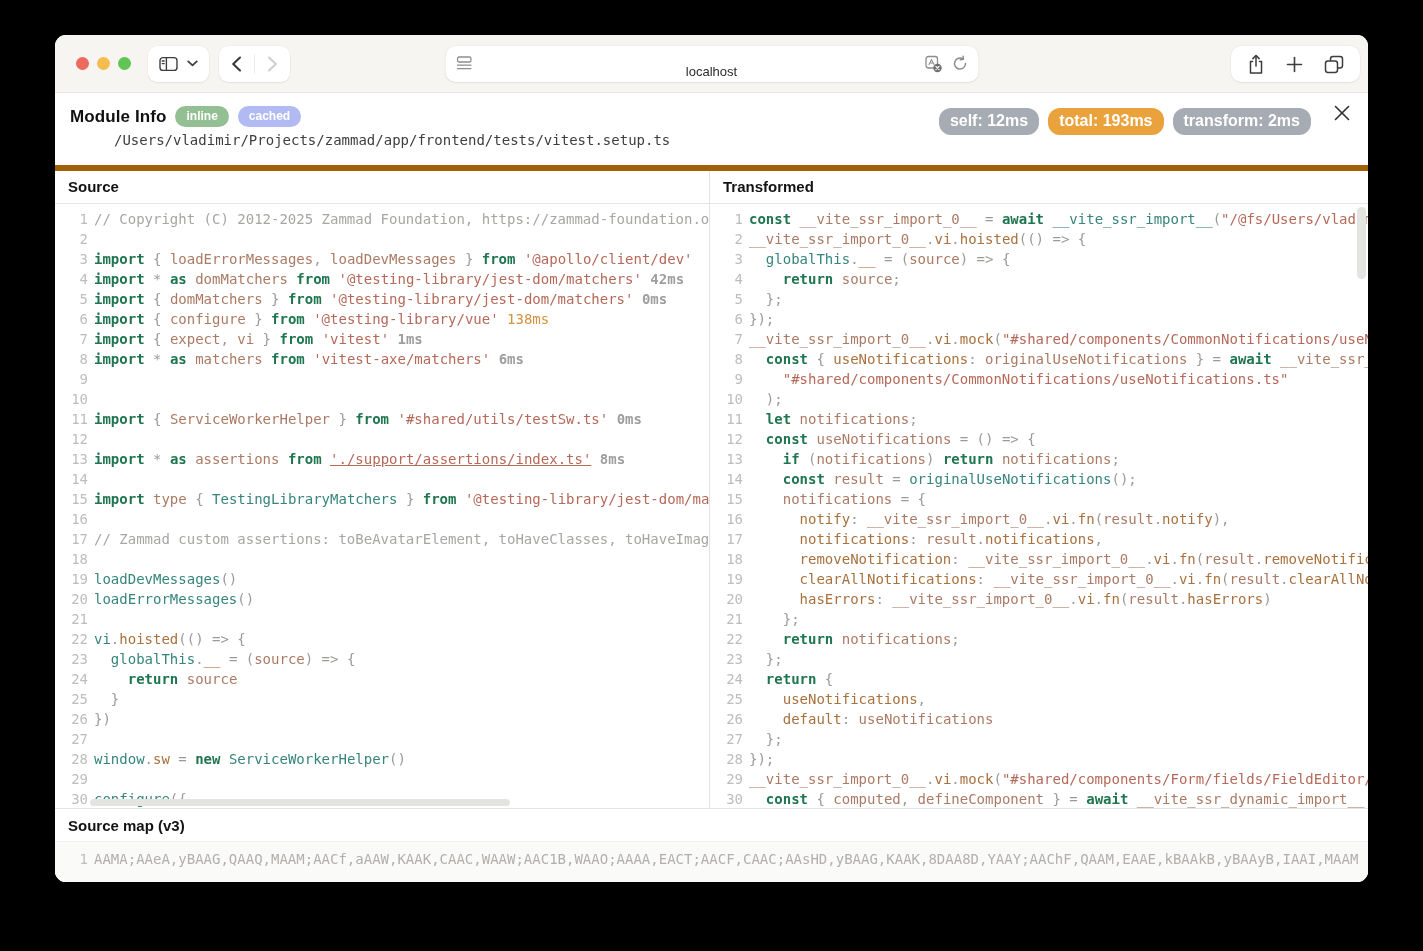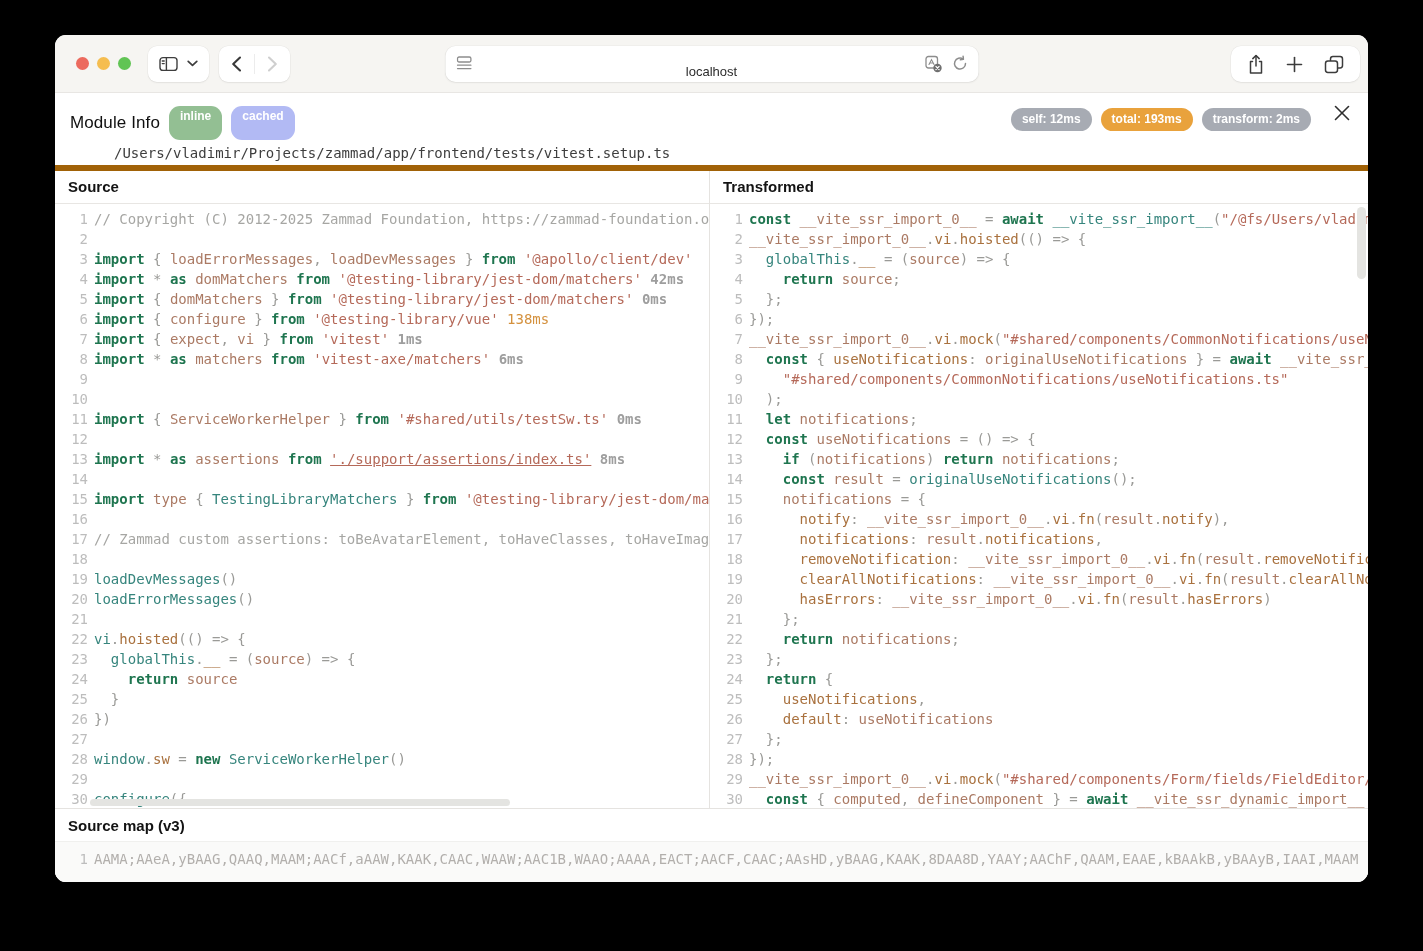--- a/index.html
+++ b/index.html
@@ -31,27 +31,27 @@
                text-align:center; font-size:13px; color:#2b2b2b; }
   .addr-icons { position:absolute; right:10px; top:9px; display:flex; gap:9px; }
   .right-pill { position:absolute; right:8px; top:11px; height:36px; padding:0 16px;
                 display:flex; align-items:center; gap:21px; background:#fff; border-radius:10px;
                 box-shadow:0 0 0 .5px rgba(0,0,0,.05), 0 1px 2px rgba(0,0,0,.06); }
   .icon { display:block; }
 
   
   .mod-header { height:72px; position:relative; padding:13px 0 0 15px; background:#fff; }
   .mod-title-row { display:flex; align-items:center; gap:9px; }
-  .mod-title { font-size:17px; font-weight:400; color:#101010; letter-spacing:.1px; }
-  .badge { font-size:12px; font-weight:700; color:#fff; padding:3px 11px 17px; border-radius:11px; }
+  .mod-title { font-size:17px; font-weight:700; color:#101010; letter-spacing:.1px; }
+  .badge { font-size:12px; font-weight:700; color:#fff; padding:3px 11px 4px; border-radius:11px; }
   .badge-inline { background:#93bf93; }
   .badge-cached { background:#b2baf4; }
   .mod-path { margin-top:5px; font-family:"DejaVu Sans Mono",monospace; font-size:14px; color:#3e3e3e;margin-left:44px; }
   .stats { position:absolute; top:15px; right:57px; display:flex; gap:9px; }
-  .stat { font-size:12px; font-weight:700; color:#fff; padding:4px 11px 5px; border-radius:12px; }
+  .stat { font-size:16px; font-weight:700; color:#fff; padding:4px 11px 5px; border-radius:12px; }
   .stat-gray { background:#a7abb3; }
   .stat-orange { background:#e9a23c; }
   .close-x { position:absolute; top:9px; right:15px; width:22px; height:22px; color:#2e2e2e; }
 
   
   .panes { display:flex; height:643px; border-top:6px solid #a16207; background:#fff; }
   .pane { position:relative; overflow:hidden; }
   .pane-source { width:655px; flex:0 0 655px; border-right:1px solid #e5e3e0; }
   .pane-transformed { flex:1; }
   .pane-header { height:33px; line-height:32px; padding-left:13px; font-size:15px; font-weight:700;

